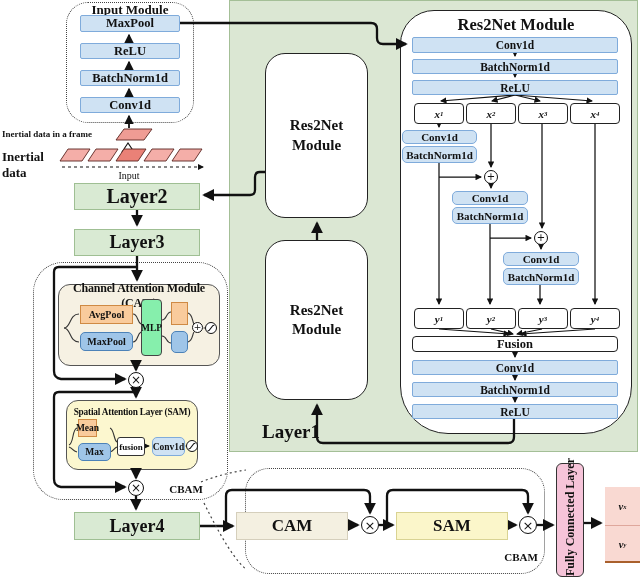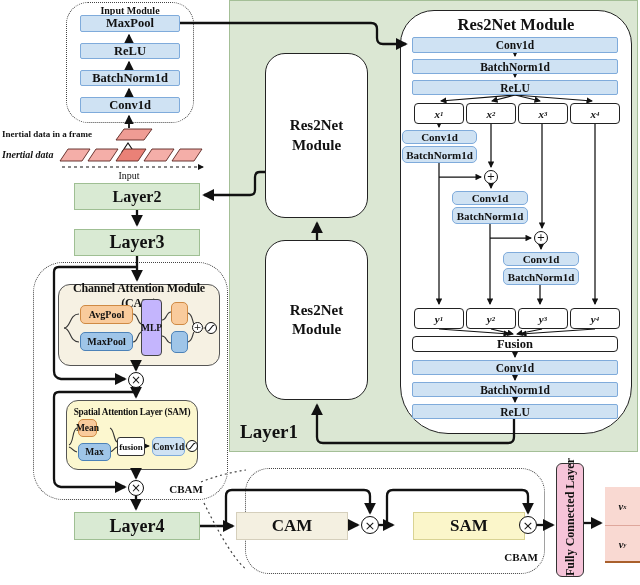--- a/index.html
+++ b/index.html
@@ -5,21 +5,21 @@
   html,body{margin:0;padding:0;}
   body{width:640px;height:585px;position:relative;background:#fff;overflow:hidden;
        font-family:"Liberation Serif","DejaVu Serif",serif;color:#111;}
   .abs{position:absolute;box-sizing:border-box;}
   .ctr{display:flex;align-items:center;justify-content:center;text-align:center;}
   .b{font-weight:bold;}
   .bluebox{background:#cfe2f3;border:1px solid #7fabdb;border-radius:2px;}
   .bluebox-r{background:#cfe2f3;border:1px solid #7fabdb;border-radius:5px;}
   .greenbox{background:#d9ead3;border:1px solid #9fbf93;}
   .whitebox{background:#fff;border:1px solid #222;border-radius:4px;}
-  .orangebox{background:#f9cb9c;border:1px solid #cf8a44;border-radius:5px;}
+  .orangebox{background:#f9cb9c;border:1px solid #cf8a44;border-radius:0;}
   .midbluebox{background:#9fc5e8;border:1px solid #4c82b8;border-radius:5px;}
   .opcircle{background:#fff;border:1.4px solid #111;border-radius:50%;display:flex;
             align-items:center;justify-content:center;font-family:"DejaVu Sans",sans-serif;
             line-height:1;color:#111;}
   sub{font-size:0.62em;}
   .z1{z-index:1}.z2{z-index:2}.z3{z-index:3}.z5{z-index:5}.z6{z-index:6}
   svg.wires{position:absolute;left:0;top:0;pointer-events:none;}
 </style>
 </head>
 <body>
@@ -32,21 +32,21 @@
 <div class="abs z2" style="left:66px;top:2px;width:128px;height:121px;border:1.4px dotted #444;border-radius:22px;"></div>
 
 <div class="abs z2" style="left:33px;top:262px;width:195px;height:238px;border:1.3px dotted #444;border-radius:30px;"></div>
 
 <div class="abs z2" style="left:245px;top:468px;width:300px;height:106px;border:1.3px dotted #444;border-radius:24px;"></div>
 
 <div class="abs z3" style="left:58px;top:284px;width:162px;height:82px;background:#f6f1e3;border:1.2px solid #555;border-radius:12px;"></div>
 <div class="abs ctr b z6" style="left:60px;top:290px;width:158px;height:12px;font-size:12px;letter-spacing:-0.2px;">Channel Attention Module (CAM)</div>
 <div class="abs ctr b orangebox z6" style="left:80px;top:305px;width:53px;height:19px;font-size:10px;">AvgPool</div>
 <div class="abs ctr b midbluebox z6" style="left:80px;top:332px;width:53px;height:19px;font-size:10px;">MaxPool</div>
-<div class="abs ctr b z6" style="left:141px;top:299px;width:21px;height:57px;background:#c4b5fd;border:1.1px solid #444;border-radius:4px;font-size:9.5px;">MLP</div>
+<div class="abs ctr b z6" style="left:141px;top:299px;width:21px;height:57px;background:#86efac;border:1.1px solid #444;border-radius:4px;font-size:9.5px;">MLP</div>
 <div class="abs orangebox z6" style="left:171px;top:302px;width:17px;height:23px;"></div>
 <div class="abs midbluebox z6" style="left:171px;top:331px;width:17px;height:22px;"></div>
 <div class="abs opcircle z6" style="left:192px;top:322px;width:11px;height:11px;font-size:9px;border-width:1.1px;">+</div>
 <div class="abs opcircle z6" style="left:205px;top:322px;width:12px;height:12px;border-width:1.1px;">
   <svg width="10" height="10" viewBox="0 0 10 10">
       <path d="M1.5,8 C5,8 5,2 8.5,2" fill="none" stroke="#111" stroke-width="1.1"></path>
     </svg>
 </div>
 
 <div class="abs z3" style="left:66px;top:400px;width:132px;height:70px;background:#fcf7cf;border:1.2px solid #555;border-radius:12px;"></div>
@@ -154,45 +154,45 @@
     <path d="M 116,140 L 124,129 H 152 L 144,140 Z" fill="#ef9c94" stroke="#5a2520" stroke-width="0.9"></path>
     <path d="M 122,152 L 128,143 L 134,152 Z" fill="#fff" stroke="#111" stroke-width="1.1"></path>
     <path d="M 60,161 L 68,149 H 90 L 82,161 Z" fill="#f4aea8" stroke="#5a2520" stroke-width="0.9"></path>
     <path d="M 88,161 L 96,149 H 118 L 110,161 Z" fill="#f4aea8" stroke="#5a2520" stroke-width="0.9"></path>
     <path d="M 116,161 L 124,149 H 146 L 138,161 Z" fill="#ea8177" stroke="#5a2520" stroke-width="0.9"></path>
     <path d="M 144,161 L 152,149 H 174 L 166,161 Z" fill="#f4aea8" stroke="#5a2520" stroke-width="0.9"></path>
     <path d="M 172,161 L 180,149 H 202 L 194,161 Z" fill="#f4aea8" stroke="#5a2520" stroke-width="0.9"></path>
   </g>
 </svg>
 
-<div class="abs ctr b z6" style="left:86px;top:4px;width:88px;height:12px;font-size:10px;">Input Module</div>
+<div class="abs ctr b z6" style="left:86px;top:4px;width:88px;height:12px;font-size:13px;">Input Module</div>
 <div class="abs ctr b bluebox z6" style="left:80px;top:15px;width:100px;height:17px;font-size:12.5px;">MaxPool</div>
 <div class="abs ctr b bluebox z6" style="left:80px;top:43px;width:100px;height:16px;font-size:12.5px;">ReLU</div>
 <div class="abs ctr b bluebox z6" style="left:80px;top:70px;width:100px;height:16px;font-size:12.5px;">BatchNorm1d</div>
 <div class="abs ctr b bluebox z6" style="left:80px;top:97px;width:100px;height:16px;font-size:12.5px;">Conv1d</div>
 
 <div class="abs z6" style="left:2px;top:129px;width:112px;font-size:9px;font-weight:600;">Inertial data in a frame</div>
-<div class="abs z6" style="left:2px;top:149px;width:60px;font-size:10px;font-weight:600;font-style:italic;">Inertial data</div>
+<div class="abs z6" style="left:2px;top:149px;width:60px;font-size:13px;font-weight:600;">Inertial data</div>
 <div class="abs ctr z6" style="left:103px;top:169px;width:52px;height:12px;font-size:10px;">Input</div>
 
-<div class="abs ctr b greenbox z6" style="left:74px;top:183px;width:126px;height:27px;font-size:16px;">Layer2</div>
+<div class="abs ctr b greenbox z6" style="left:74px;top:183px;width:126px;height:27px;font-size:20px;">Layer2</div>
 <div class="abs ctr b greenbox z6" style="left:74px;top:229px;width:126px;height:27px;font-size:18px;">Layer3</div>
 <div class="abs ctr b greenbox z6" style="left:74px;top:512px;width:126px;height:28px;font-size:18px;">Layer4</div>
 
 <div class="abs opcircle z6" style="left:128px;top:372px;width:16px;height:16px;font-size:12px;">×</div>
 <div class="abs opcircle z6" style="left:128px;top:480px;width:16px;height:16px;font-size:12px;">×</div>
 
 <div class="abs ctr b z6" style="left:163px;top:482px;width:46px;height:13px;font-size:11px;">CBAM</div>
 <div class="abs ctr b z6" style="left:498px;top:550px;width:46px;height:13px;font-size:11px;">CBAM</div>
 
 <div class="abs ctr b z6" style="left:265px;top:53px;width:103px;height:165px;background:#fff;border:1.4px solid #222;border-radius:20px;
             font-size:15px;line-height:1.3;padding:0 10px;">Res2Net Module</div>
 <div class="abs ctr b z6" style="left:265px;top:240px;width:103px;height:160px;background:#fff;border:1.4px solid #222;border-radius:20px;
             font-size:15px;line-height:1.3;padding:0 10px;">Res2Net Module</div>
-<div class="abs b z6" style="left:240px;top:421px;width:80px;font-size:19px;">Layer1</div>
+<div class="abs b z6" style="left:240px;top:421px;width:80px;font-size:19px;text-align:right;">Layer1</div>
 
 <div class="abs ctr b z6" style="left:420px;top:15px;width:192px;height:20px;font-size:16.5px;">Res2Net Module</div>
 
 <div class="abs ctr b bluebox z6" style="left:412px;top:37px;width:206px;height:16px;font-size:11.5px;">Conv1d</div>
 <div class="abs ctr b bluebox z6" style="left:412px;top:59px;width:206px;height:15px;font-size:11.5px;">BatchNorm1d</div>
 <div class="abs ctr b bluebox z6" style="left:412px;top:80px;width:206px;height:15px;font-size:11.5px;">ReLU</div>
 
 <div class="abs ctr b whitebox z6" style="left:414px;top:103px;width:50px;height:21px;font-size:11px;font-style:italic;">
   <span>x</span>
     <sub>1</sub>
@@ -238,21 +238,21 @@
 </div>
 
 <div class="abs ctr b whitebox z6" style="left:412px;top:336px;width:206px;height:16px;font-size:12.5px;">Fusion</div>
 
 <div class="abs ctr b bluebox z6" style="left:412px;top:360px;width:206px;height:15px;font-size:11.5px;">Conv1d</div>
 <div class="abs ctr b bluebox z6" style="left:412px;top:382px;width:206px;height:15px;font-size:11.5px;">BatchNorm1d</div>
 <div class="abs ctr b bluebox z6" style="left:412px;top:404px;width:206px;height:15px;font-size:11.5px;">ReLU</div>
 
 <div class="abs ctr b z6" style="left:236px;top:512px;width:112px;height:28px;background:#f4f0e1;border:1px solid #d5cfbc;font-size:17px;">CAM</div>
 <div class="abs opcircle z6" style="left:361px;top:516px;width:18px;height:18px;font-size:13px;">×</div>
-<div class="abs ctr b z6" style="left:396px;top:512px;width:112px;height:28px;background:#fbf6ca;border:1px solid #d9d393;font-size:17px;margin-left:17px;">SAM</div>
+<div class="abs ctr b z6" style="left:396px;top:512px;width:112px;height:28px;background:#fbf6ca;border:1px solid #d9d393;font-size:17px;">SAM</div>
 <div class="abs opcircle z6" style="left:519px;top:516px;width:18px;height:18px;font-size:13px;">×</div>
 
 <div class="abs z6" style="left:556px;top:463px;width:28px;height:114px;background:#f6c4d9;border:1.4px solid #333;border-radius:6px;">
   <span class="b" style="position:absolute;left:50%;top:50%;width:112px;transform:translate(-50%,-50%) rotate(-90deg);
                text-align:center;font-size:12px;white-space:nowrap;">Fully Connected Layer</span>
 </div>
 
 <div class="abs z6" style="left:605px;top:487px;width:35px;height:76px;background:#f9d9d2;border-bottom:2.5px solid #a9602c;">
   <div class="ctr b" style="height:38px;border-bottom:1px solid #dfa79c;font-size:10.5px;font-style:italic;">
     <span>v</span>

